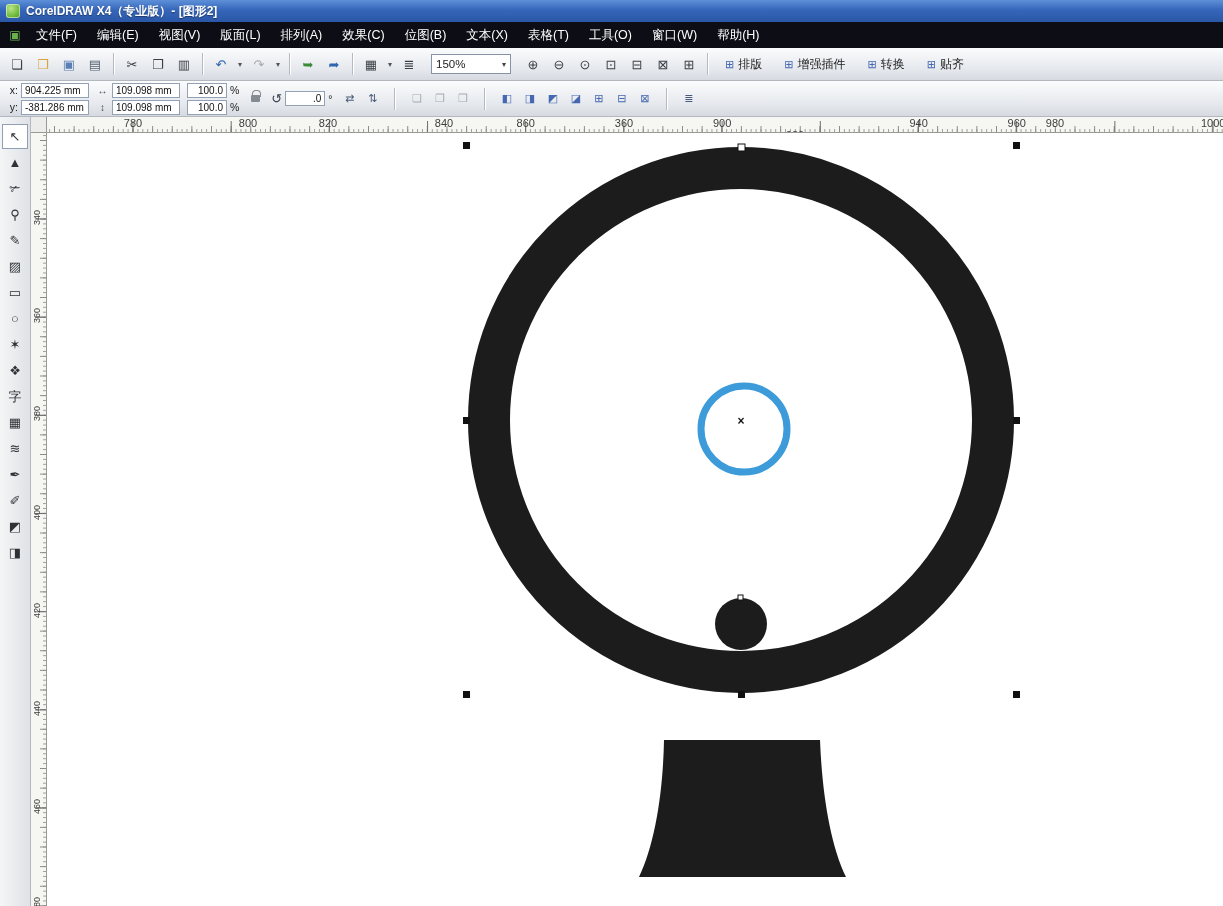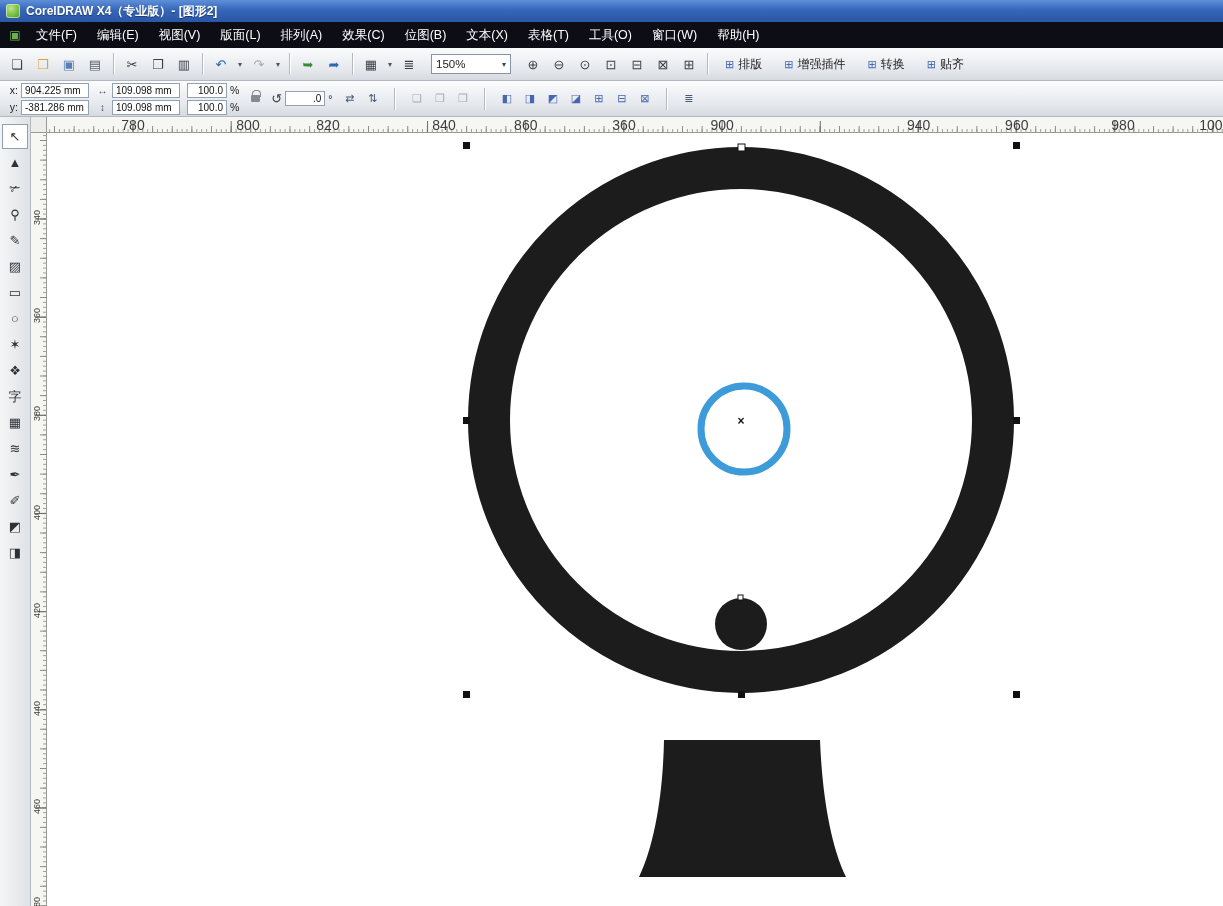--- a/index.html
+++ b/index.html
@@ -71,21 +71,21 @@
     background:#ececе7; background-color:#ececea; border-right:1px solid #9a9a94; border-bottom:1px solid #9a9a94; }
   .hruler { position:absolute; left:47px; top:117px; width:1176px; height:16px;
     background-color:#f6f6f2; border-bottom:1px solid #9a9a94; overflow:hidden;
     background-image:
       repeating-linear-gradient(90deg,#6e6e6e 0 1px,transparent 1px 98.2px),
       repeating-linear-gradient(90deg,#8a8a8a 0 1px,transparent 1px 19.64px),
       repeating-linear-gradient(90deg,#a0a09a 0 1px,transparent 1px 4.91px);
     background-size:98.2px 11px,19.64px 6px,4.91px 3px;
     background-repeat:repeat-x;
     background-position:85.5px bottom,85.5px bottom,85.5px bottom; }
-  .hnum { position:absolute; top:0; width:28px; text-align:center; font-size:14px; color:#3c3c3c; }
+  .hnum { position:absolute; top:0; width:28px; text-align:center; font-size:11px; color:#3c3c3c; }
   .vruler { position:absolute; left:31px; top:133px; width:16px; height:773px;
     background-color:#f6f6f2; border-right:1px solid #9a9a94; overflow:hidden;
     background-image:
       repeating-linear-gradient(180deg,#6e6e6e 0 1px,transparent 1px 98.2px),
       repeating-linear-gradient(180deg,#8a8a8a 0 1px,transparent 1px 19.64px),
       repeating-linear-gradient(180deg,#a0a09a 0 1px,transparent 1px 4.91px);
     background-size:11px 98.2px,6px 19.64px,3px 4.91px;
     background-repeat:repeat-y;
     background-position:right 85.5px,right 85.5px,right 85.5px; }
   .vnum { position:absolute; left:-6px; width:24px; height:11px; text-align:center; font-size:9px;
@@ -307,21 +307,21 @@
   <span class="hnum" style="left: 72px;">780</span>
       <span class="hnum" style="left: 187px; text-align: center;">800</span>
       <span class="hnum" style="left: 267px;">820</span>
       <span class="hnum" style="left: 383px;">840</span>
       <span class="hnum" style="left: 464.8px;">860</span>
       <span class="hnum" style="left: 563px;">360</span>
       <span class="hnum" style="left: 661.2px;">900</span>
       <span class="hnum" style="left: 734px; margin-top: 12px;">920</span>
       <span class="hnum" style="left: 857.6px;">940</span>
       <span class="hnum" style="left: 955.8px;">960</span>
-      <span class="hnum" style="left: 1062px; text-align: center;">980</span>
+      <span class="hnum" style="left: 994px; text-align: center;">980</span>
       <span class="hnum" style="left: 1152.2px;">1000</span>
     </div>
 
   <div class="vruler">
 
   <span class="vnum" style="top: 79px;">340</span>
       <span class="vnum" style="top: 177.2px;">360</span>
       <span class="vnum" style="top: 275.4px;">380</span>
       <span class="vnum" style="top: 373.6px;">400</span>
       <span class="vnum" style="top: 471.8px;">420</span>

